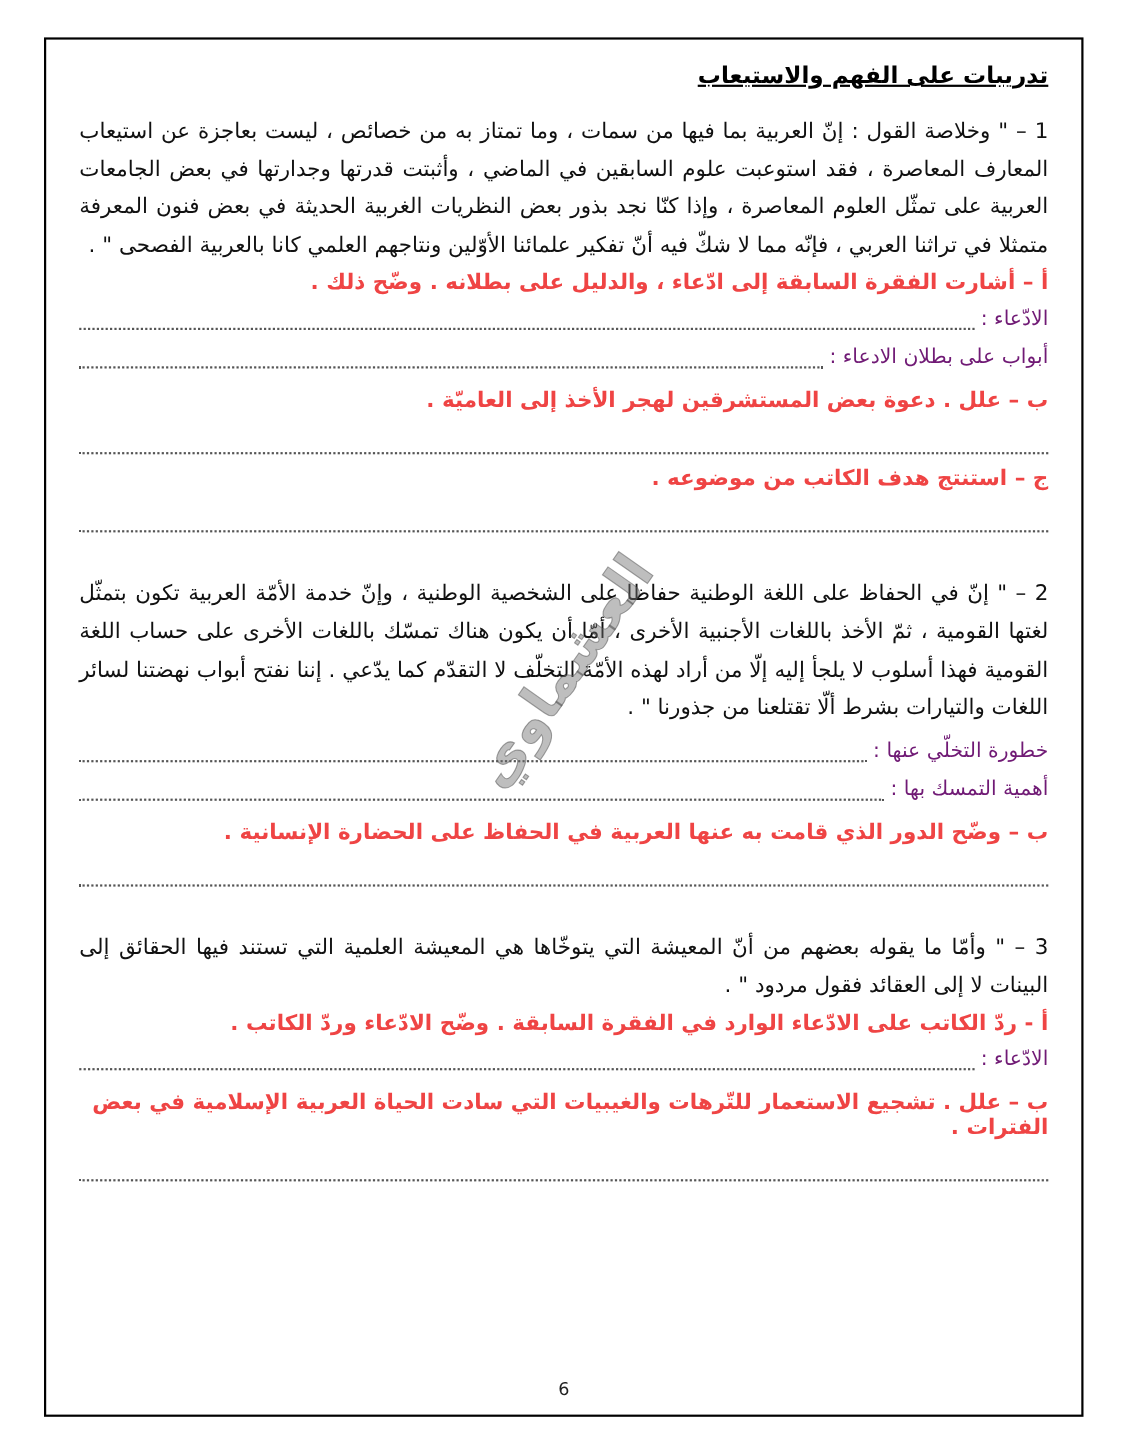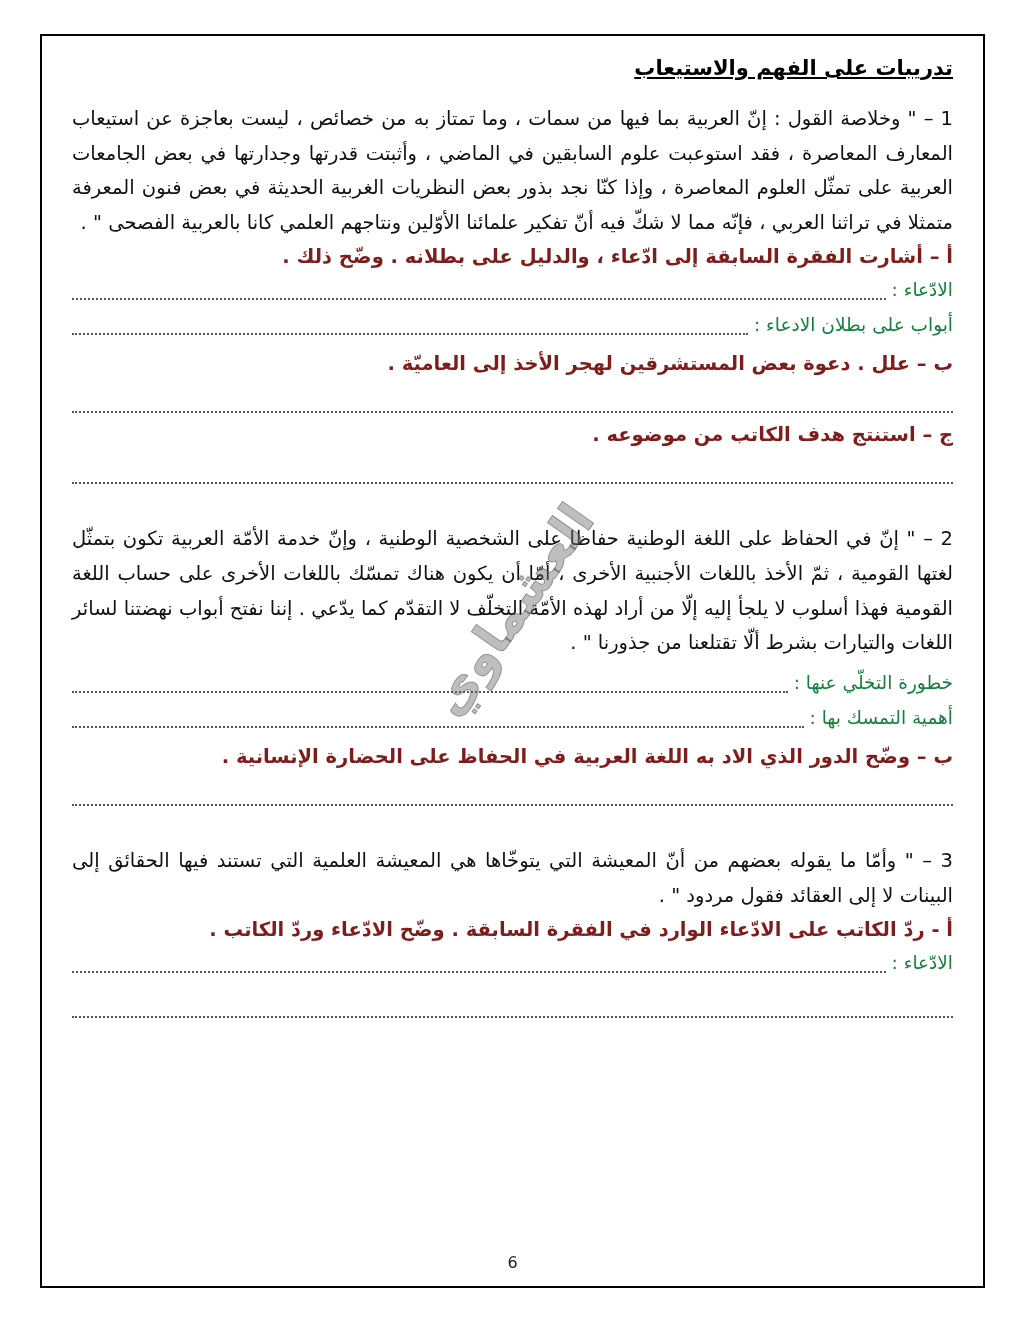--- a/index.html
+++ b/index.html
@@ -53,28 +53,28 @@
     font-size: 19.5px;
     line-height: 1.78;
     text-align: justify;
     margin: 0 0 4px 0;
     color: #111;
   }
   .q-head {
     font-size: 19.5px;
     font-weight: bold;
     margin: 4px 0 4px 0;
-    color: #7f1d1d;
+    color: #ef4444;
   }
   .ans-line {
     display: flex;
     align-items: flex-end;
     font-size: 18.5px;
     line-height: 1.9;
-    color: #15803d;
+    color: #701a75;
   }
   .ans-label {
     white-space: nowrap;
     padding-left: 6px;
   }
   .dots {
     flex: 1 1 auto;
     border-bottom: 2px dotted #555;
     transform: translateY(-7px);
   }
@@ -129,29 +129,30 @@
 
     <div class="ans-line">
       <span class="ans-label">خطورة التخلّي عنها :</span>
       <span class="dots"></span>
     </div>
     <div class="ans-line">
       <span class="ans-label">أهمية التمسك بها :</span>
       <span class="dots"></span>
     </div>
 
-    <p class="q-head gap-sm">ب – وضّح الدور الذي الاد به اللغة العربية في الحفاظ على الحضارة الإنسانية .</p>
+    <p class="q-head gap-sm">ب – وضّح الدور الذي قامت به عنها العربية في الحفاظ على الحضارة الإنسانية .</p>
     <div class="dots-full"></div>
 
     <p class="para gap-lg">3 – " وأمّا ما يقوله بعضهم من أنّ المعيشة التي يتوخّاها هي المعيشة العلمية التي تستند فيها الحقائق إلى البينات لا إلى العقائد فقول مردود " .</p>
 
     <p class="q-head">أ - ردّ الكاتب على الادّعاء الوارد في الفقرة السابقة . وضّح الادّعاء وردّ الكاتب .</p>
 
     <div class="ans-line">
       <span class="ans-label">الادّعاء :</span>
       <span class="dots"></span>
     </div>
 
+    <p class="q-head gap-sm">ب – علل . تشجيع الاستعمار للتّرهات والغيبيات التي سادت الحياة العربية الإسلامية في بعض الفترات .</p>
     <div class="dots-full"></div>
 
     <div class="page-number">6</div>
   </div>
 </div>
 
 </body></html>

